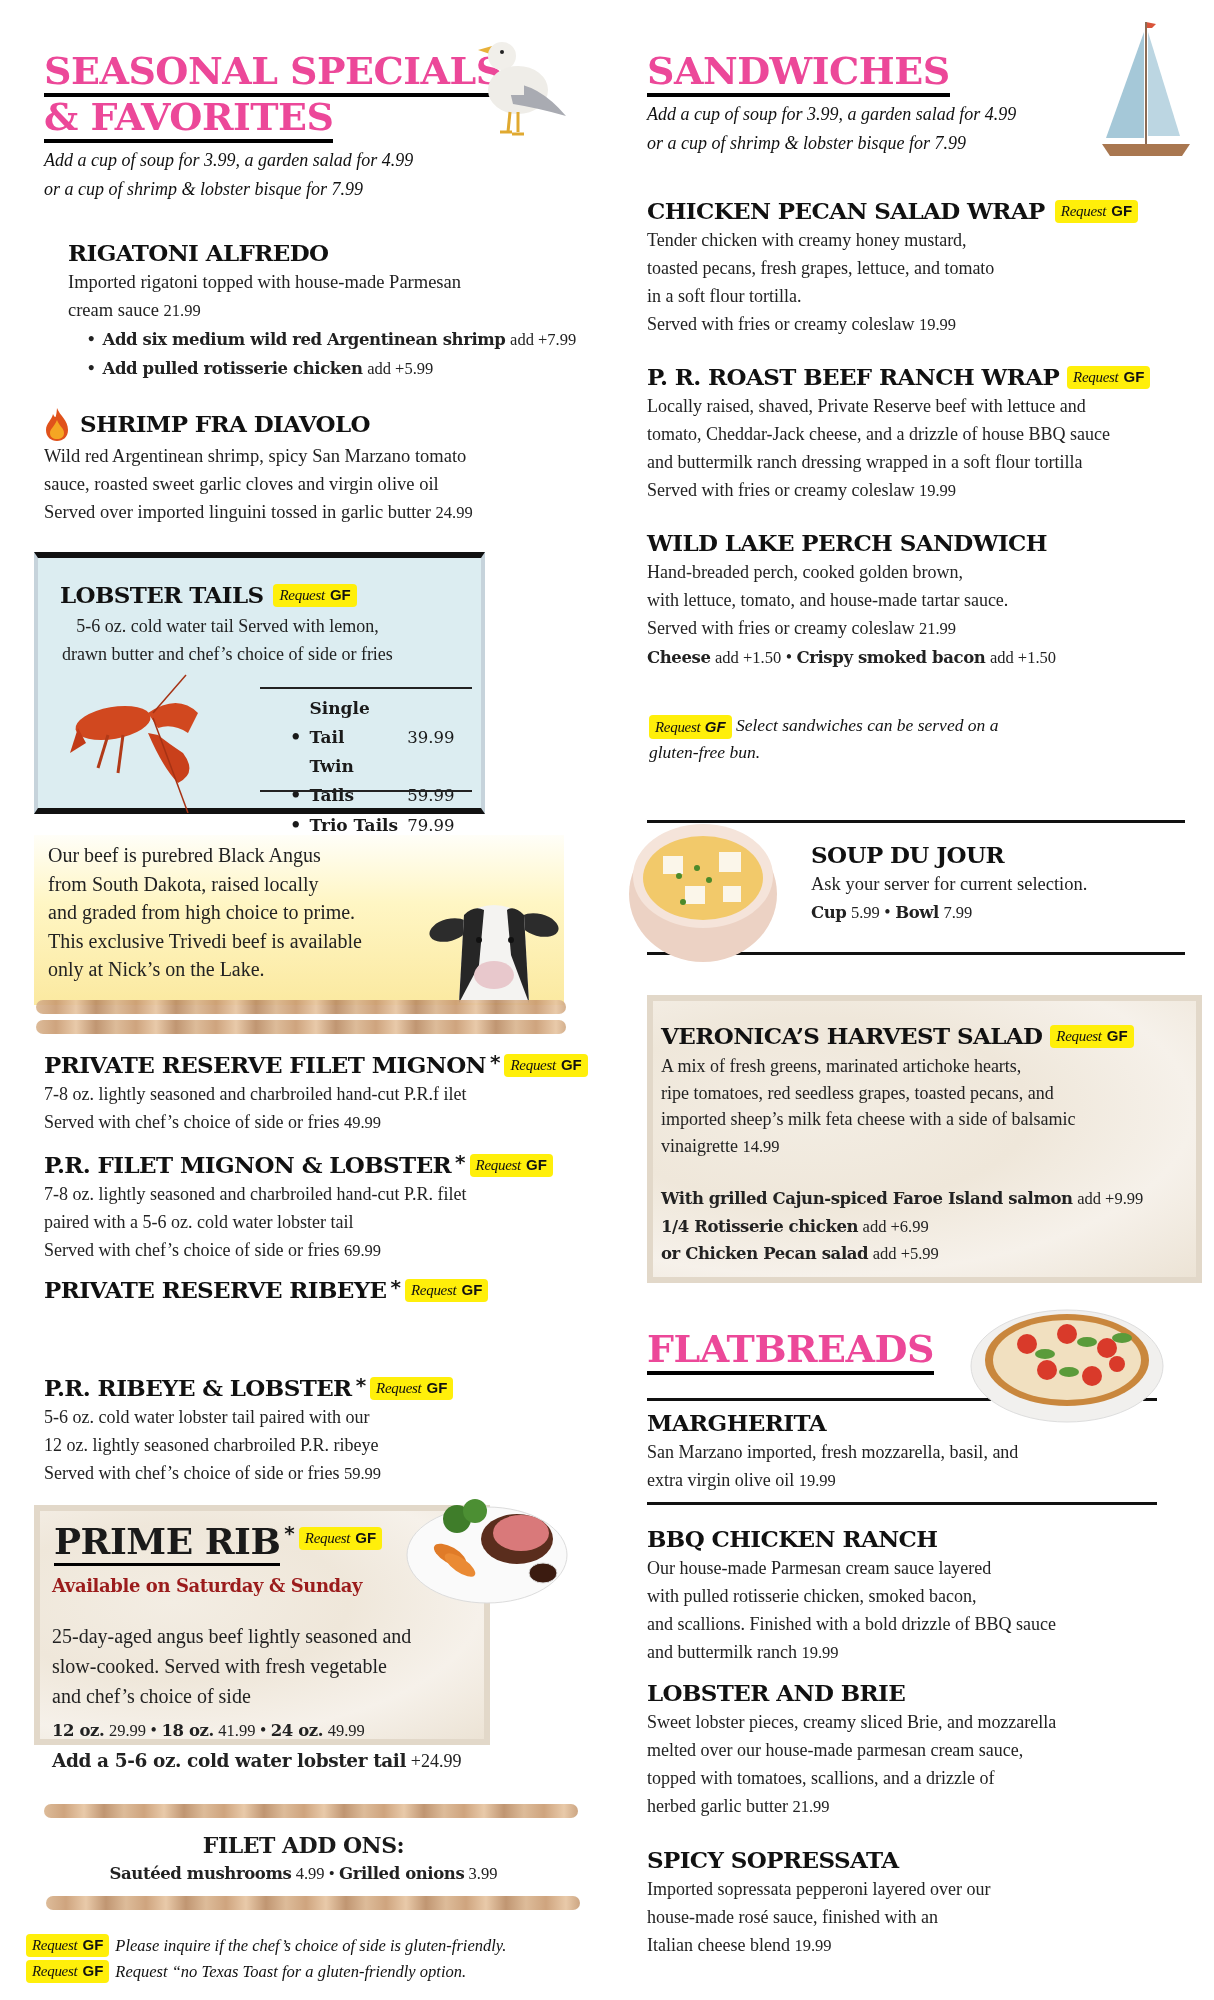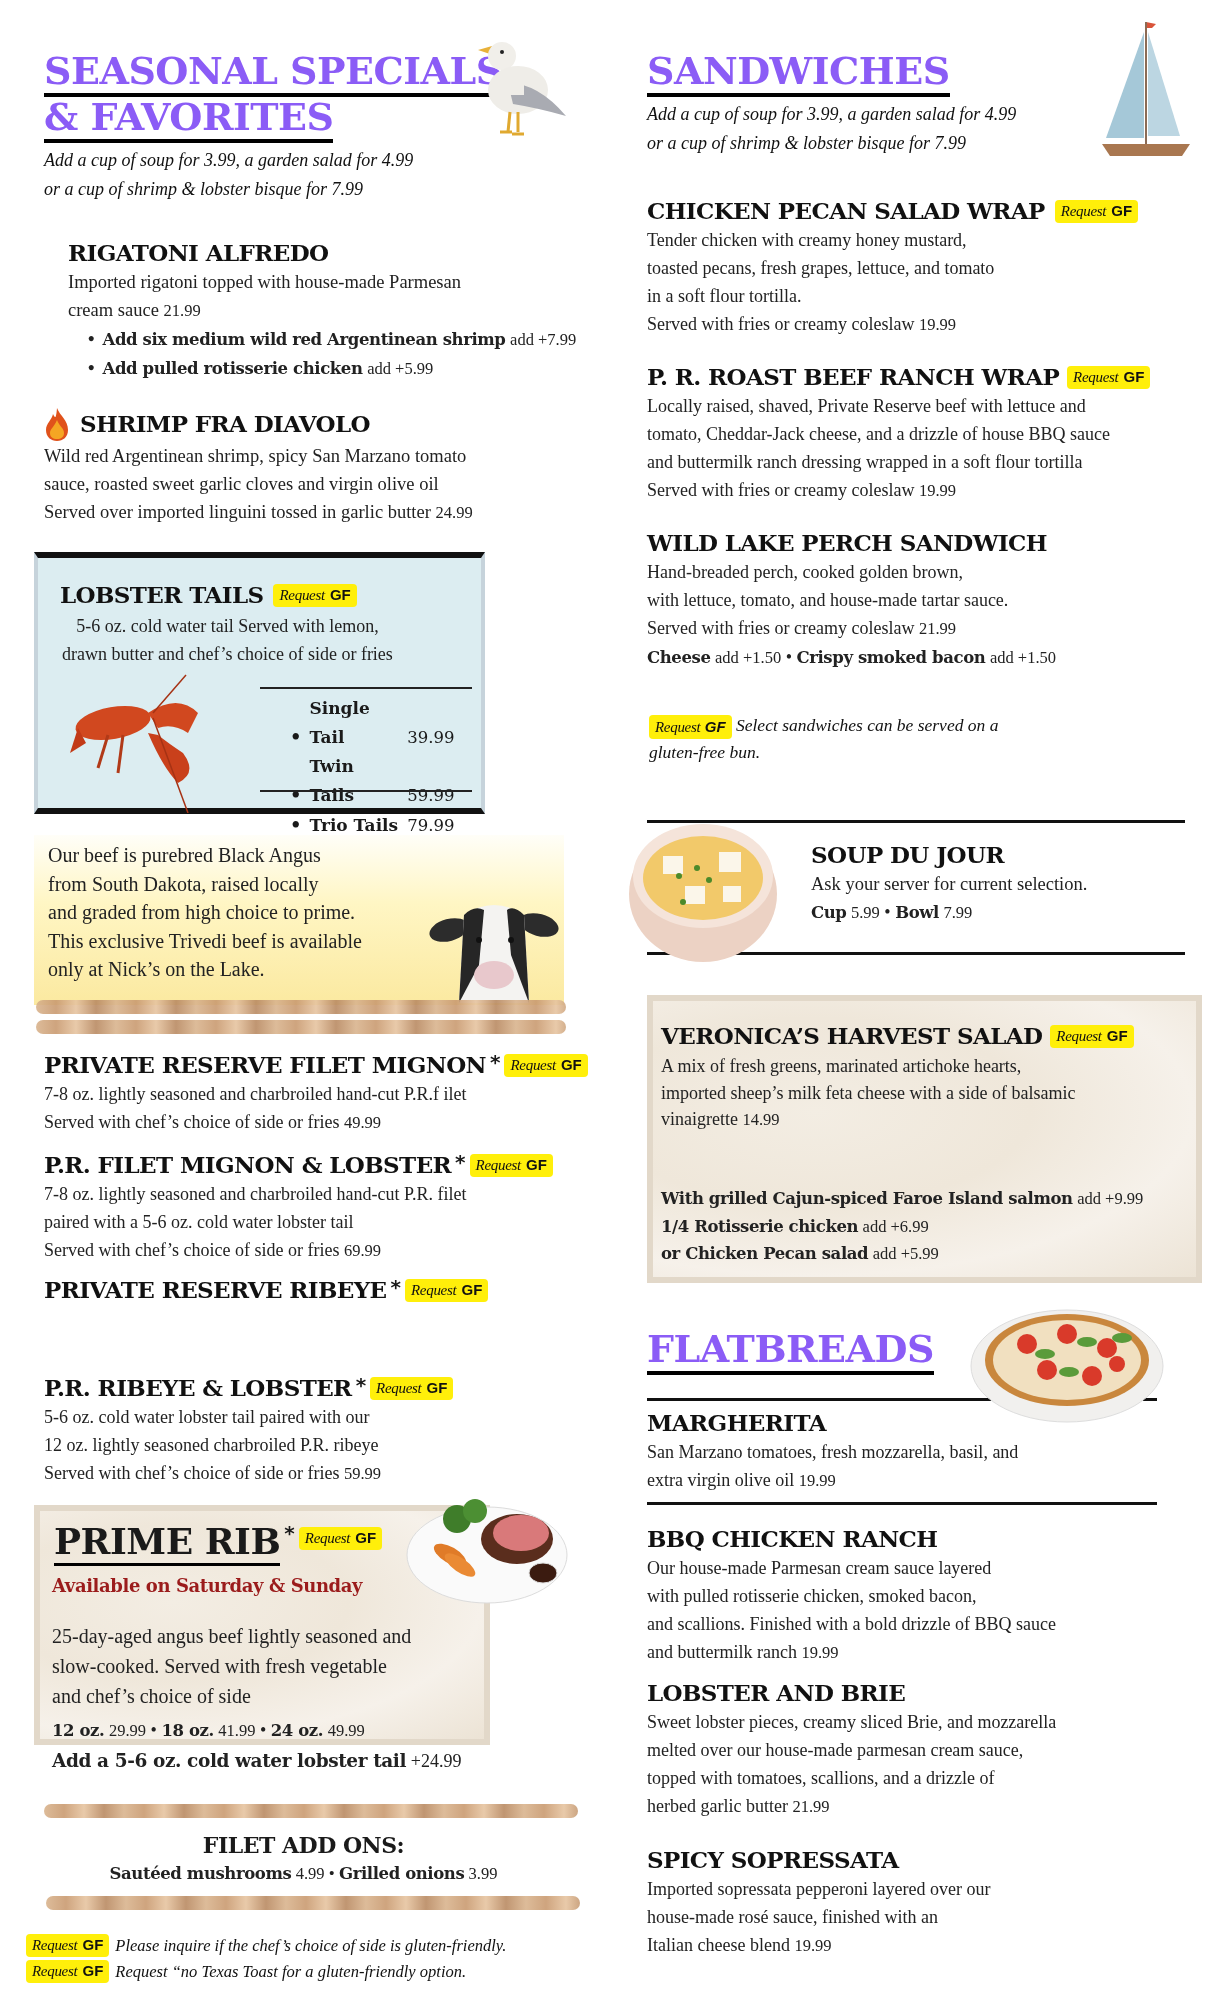--- a/index.html
+++ b/index.html
@@ -3,21 +3,21 @@
 <meta charset="utf-8">
 <style>
   * { box-sizing: border-box; margin: 0; padding: 0; }
   html, body { width: 1214px; height: 2000px; background: #ffffff; overflow: hidden; }
   body { font-family: "DejaVu Serif", "Liberation Serif", serif; color: #1a1a1a; position: relative; }
   .col { position: absolute; top: 0; width: 607px; height: 2000px; }
   .col-left { left: 0; }
   .col-right { left: 607px; }
   .abs { position: absolute; }
 
-  .section-title { font-family: "DejaVu Serif", serif; font-weight: bold; font-size: 38px; line-height: 46px; color: #8b5cf6; letter-spacing: -0.5px; }
+  .section-title { font-family: "DejaVu Serif", serif; font-weight: bold; font-size: 38px; line-height: 46px; color: #ec4899; letter-spacing: -0.5px; }
   .section-title span { border-bottom: 4px solid #000; padding-bottom: 0; }
   .subnote { font-family: "Liberation Serif", serif; font-style: italic; font-size: 18px; line-height: 29px; color: #111; }
 
   .item-title { font-family: "DejaVu Serif", serif; font-weight: bold; font-size: 23px; line-height: 30px; color: #111; letter-spacing: -0.6px; white-space: nowrap; }
   .desc { font-family: "Liberation Serif", serif; font-size: 18.5px; line-height: 28px; color: #222; }
   .desc b { font-family: "DejaVu Serif", serif; font-size: 16.5px; letter-spacing: -0.4px; }
   .price { font-size: 16.5px; }
 
   .gf { display: inline-block; background: #ffef0a; border-radius: 4px; padding: 1px 6px 2px; vertical-align: middle; line-height: 20px; white-space: nowrap; }
   .gf .req { font-family: "Liberation Serif", serif; font-style: italic; font-size: 15px; color: #111; letter-spacing: -0.3px; }
@@ -340,20 +340,21 @@
     </div>
   </div>
 
   <div class="abs parchment" style="left:40px; top:995px; width:555px; height:288px;">
     <div class="abs" style="left:8px; top:20px; display:flex; align-items:center; gap:8px;">
       <span class="item-title">VERONICA’S HARVEST SALAD</span>
       <span class="gf"><span class="req">Request</span> <span class="g">GF</span></span>
     </div>
     <div class="abs desc" style="left:8px; top:52px; font-size:18px; line-height:26.5px;">
       <div>A mix of fresh greens, marinated artichoke hearts,</div>
+      <div>ripe tomatoes, red seedless grapes, toasted pecans, and</div>
       <div>imported sheep’s milk feta cheese with a side of balsamic</div>
       <div><span>vinaigrette</span> <span class="price">14.99</span></div>
     </div>
     <div class="abs desc" style="left:8px; top:184px; font-size:18px; line-height:26.5px;">
       <div><b>With grilled Cajun-spiced Faroe Island salmon</b> <span class="price">add +9.99</span></div>
       <div><b>1/4 Rotisserie chicken</b> <span class="price">add +6.99</span></div>
       <div><b>or Chicken Pecan salad</b> <span class="price">add +5.99</span></div>
     </div>
   </div>
 
@@ -375,21 +376,21 @@
       <ellipse cx="78" cy="50" rx="10" ry="5" fill="#5a9b3a"></ellipse>
         <ellipse cx="120" cy="38" rx="10" ry="5" fill="#5a9b3a"></ellipse>
       <ellipse cx="102" cy="68" rx="10" ry="5" fill="#5a9b3a"></ellipse>
         <ellipse cx="155" cy="34" rx="10" ry="5" fill="#5a9b3a"></ellipse>
     </svg>
   </div>
 
   <div class="abs" style="left:40px; top:1408px; width:560px;">
     <div class="item-title">MARGHERITA</div>
     <div class="desc" style="font-size:18px;">
-      <div>San Marzano tomatoes, fresh mozzarella, basil, and</div>
+      <div>San Marzano imported, fresh mozzarella, basil, and</div>
       <div><span>extra virgin olive oil</span> <span class="price">19.99</span></div>
     </div>
   </div>
   <div class="abs hr-black" style="left:40px; top:1502px; width:510px;"></div>
 
   <div class="abs" style="left:40px; top:1524px; width:560px;">
     <div class="item-title">BBQ CHICKEN RANCH</div>
     <div class="desc" style="font-size:18px;">
       <div>Our house-made Parmesan cream sauce layered</div>
       <div>with pulled rotisserie chicken, smoked bacon,</div>

